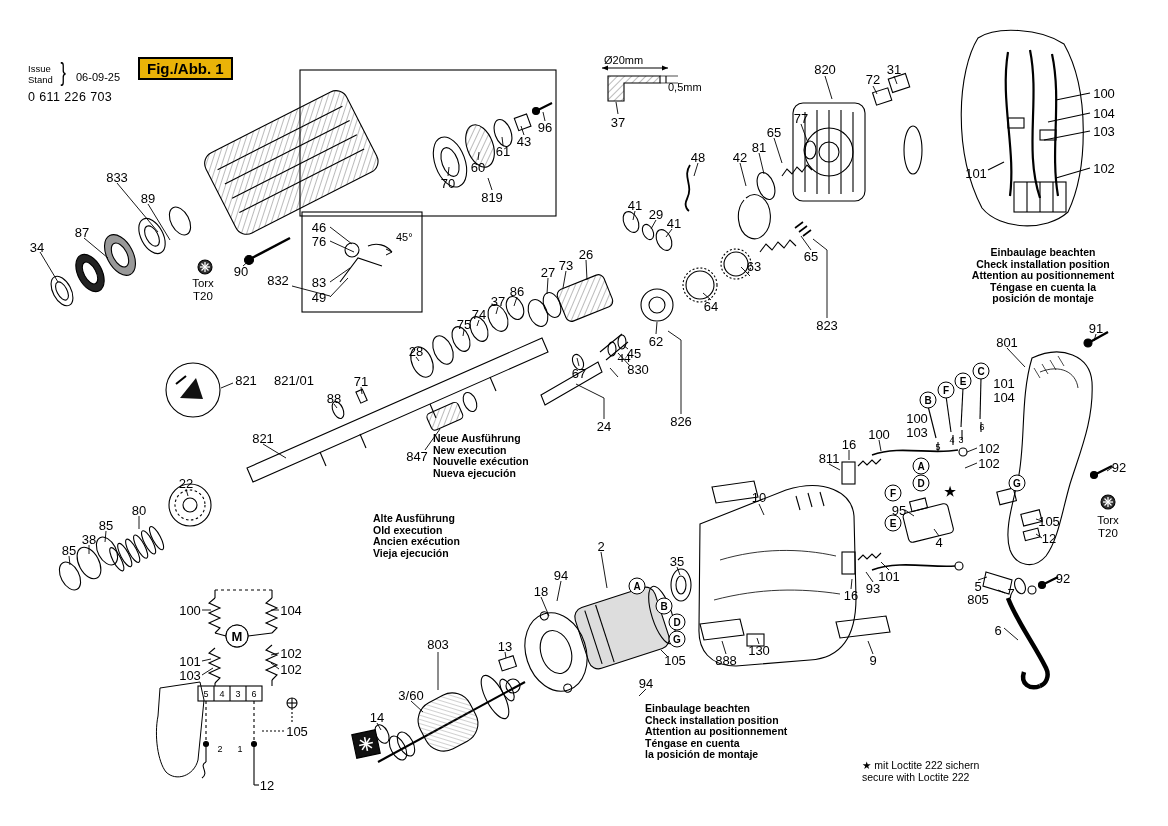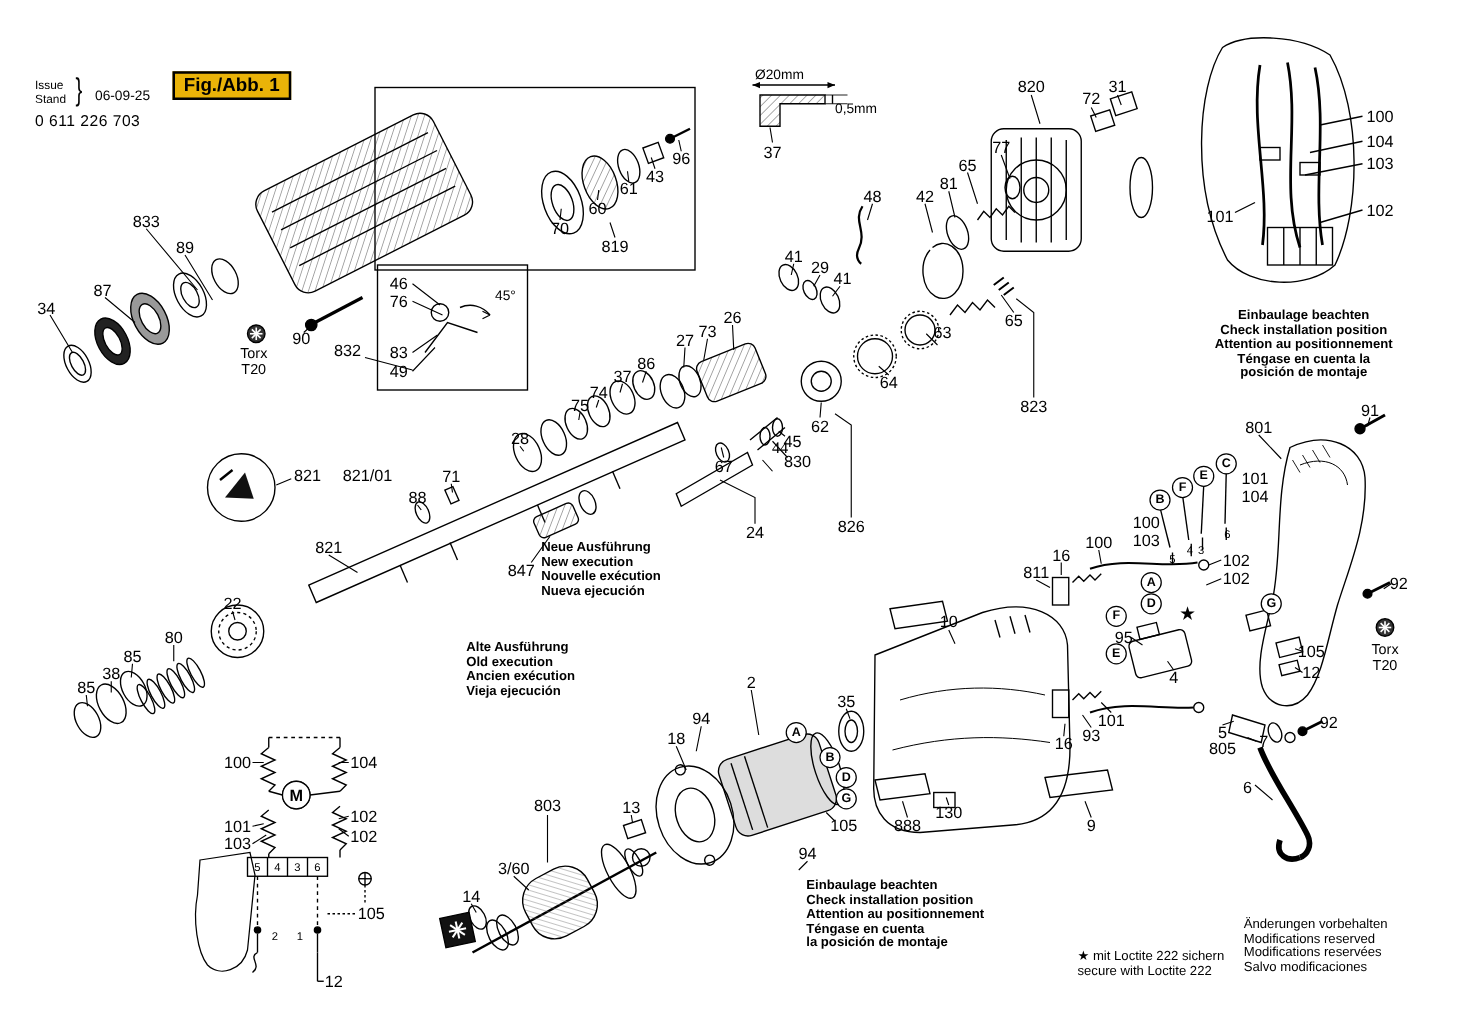--- a/index.html
+++ b/index.html
@@ -362,26 +362,20 @@
   <div class="note b" style="left:645px;top:703px;">
       <div>Einbaulage beachten</div>
       <div>Check installation position</div>
       <div>Attention au positionnement</div>
       <div>Téngase en cuenta</div>
       <div>la posición de montaje</div>
     </div>
   <div class="note" style="left:862px;top:760px;">
       <div>★ mit Loctite 222 sichern</div>
       <div>secure with Loctite 222</div>
-    </div>
-  <div class="note" style="left:995px;top:734px;">
-      <div>Änderungen vorbehalten</div>
-      <div>Modifications reserved</div>
-      <div>Modifications reservées</div>
-      <div>Salvo modificaciones</div>
     </div>
   <div class="torx" style="left:183px;top:277px;width:40px;">
       <div>Torx</div>
       <div>T20</div>
     </div>
   <div class="torx" style="left:1088px;top:514px;width:40px;">
       <div>Torx</div>
       <div>T20</div>
     </div>
   <div class="dim" style="left:604px;top:54px;">Ø20mm</div>

